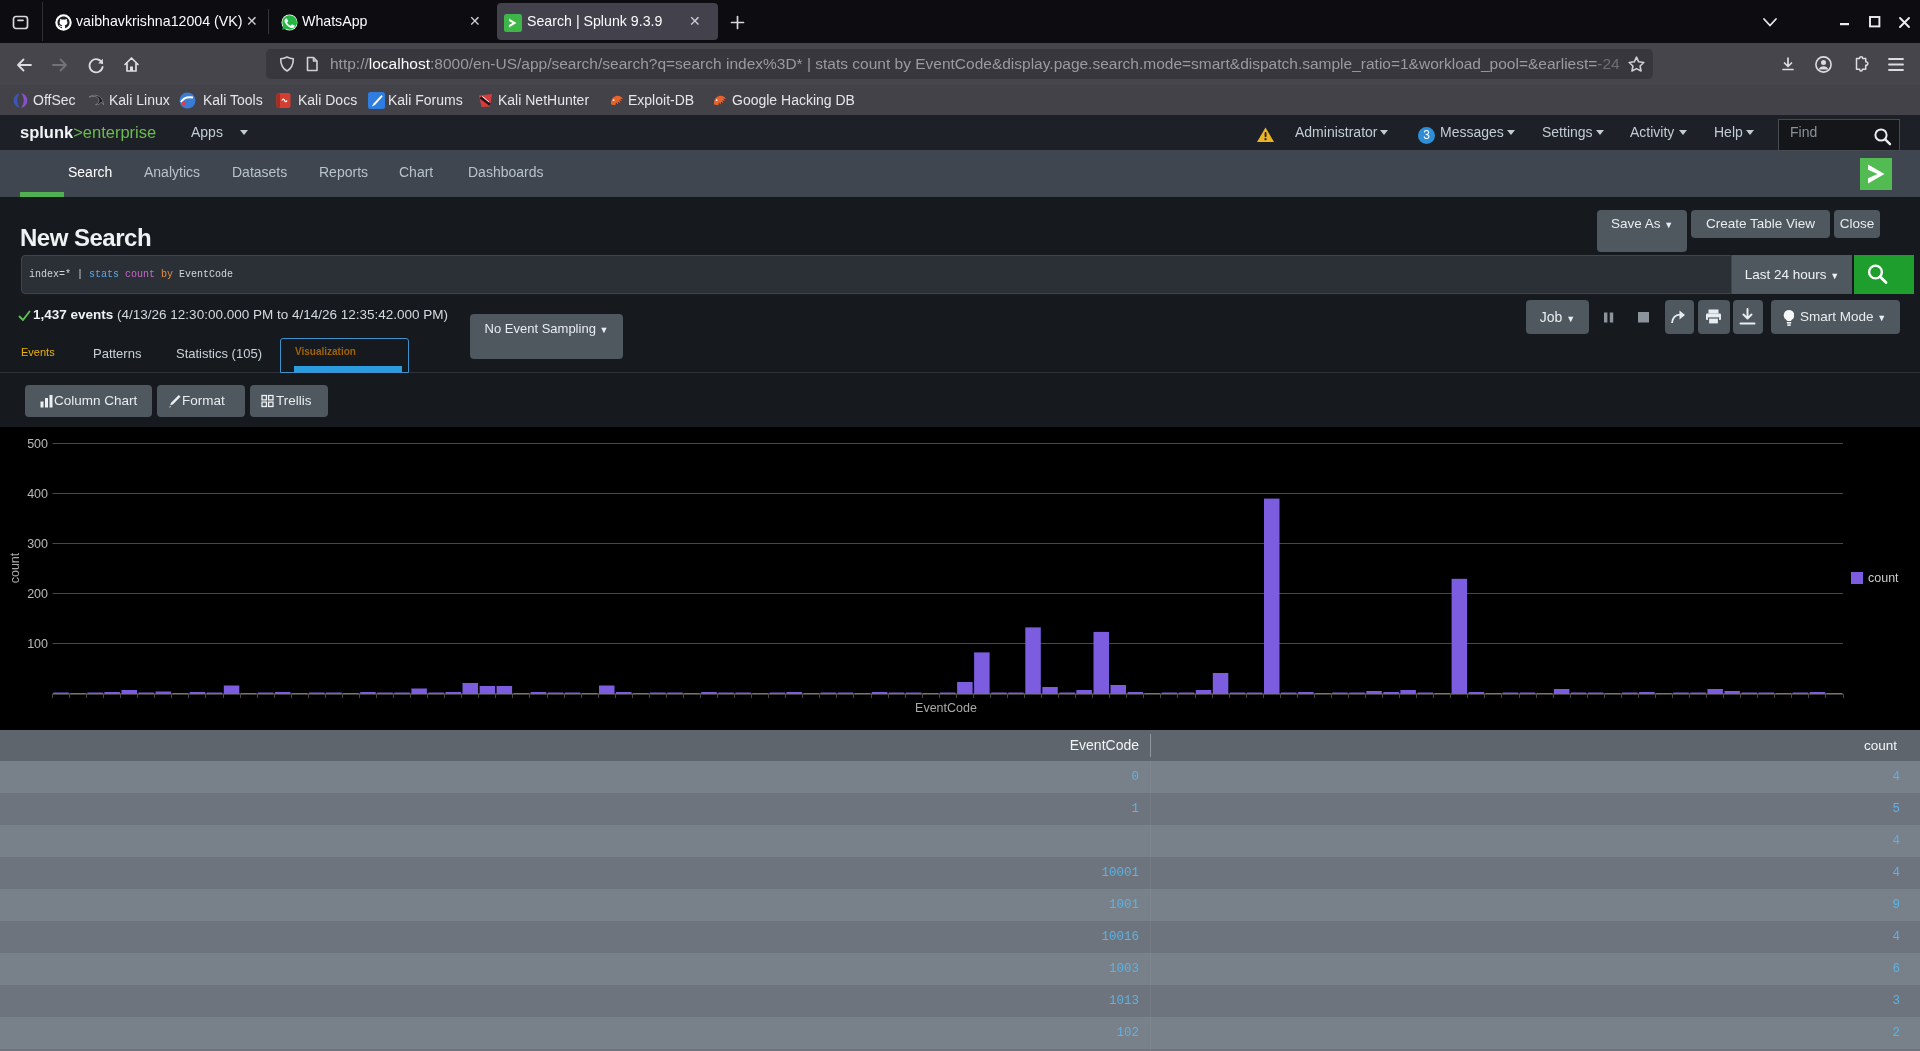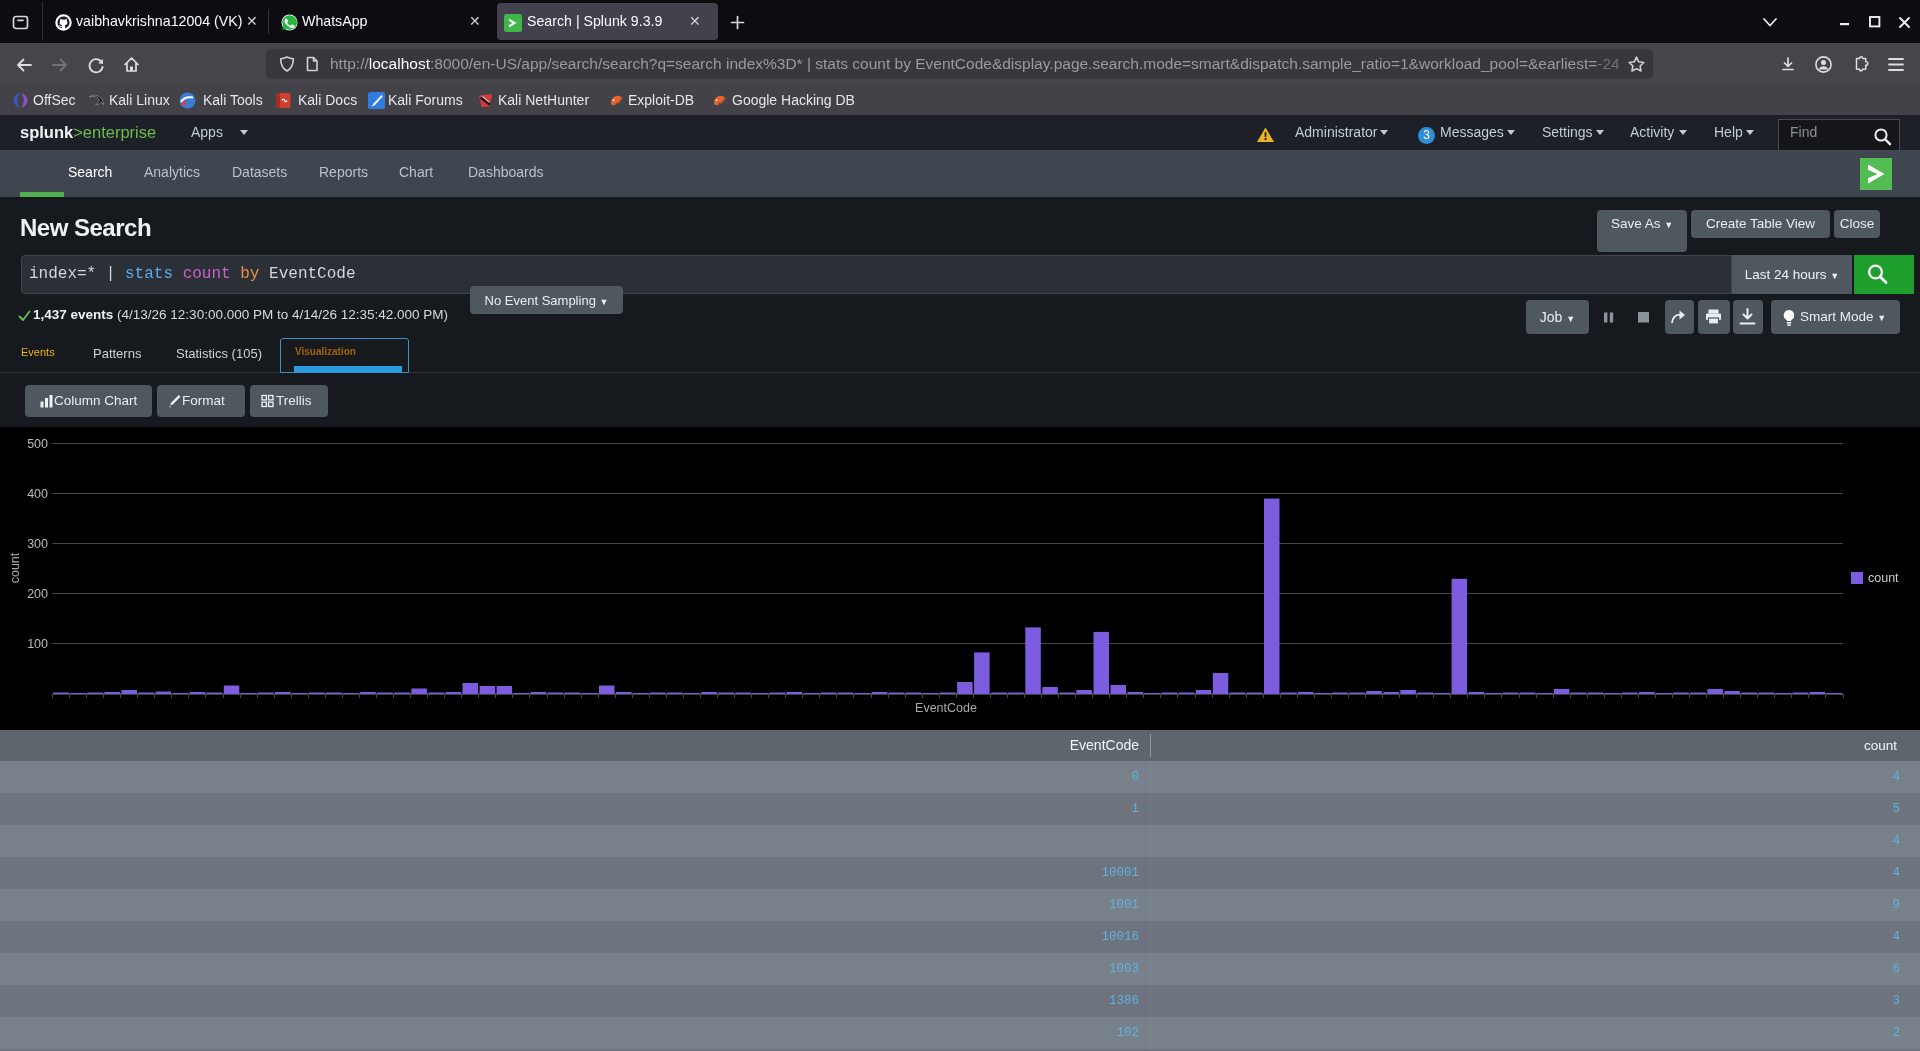--- a/index.html
+++ b/index.html
@@ -74,32 +74,32 @@
 <span class="hdrtxt" style="left:1790px;color:#8a9298">Find</span>
 
 <span class="navtxt" style="left:20px;color:#fff">Search</span>
 <div class="abs" style="left:20px;top:192px;width:44px;height:5px;background:#50b051"></div>
 <span class="navtxt" style="left:96px">Analytics</span>
 <span class="navtxt" style="left:184px">Datasets</span>
 <span class="navtxt" style="left:271px">Reports</span>
 <span class="navtxt" style="left:351px">Chart</span>
 <span class="navtxt" style="left:420px">Dashboards</span>
 
-<div class="abs" style="left:20px;top:214px;color:#eef2f5;font-size:24px;font-weight:bold;letter-spacing:-0.5px">New Search</div>
+<div class="abs" style="left:20px;top:224px;color:#eef2f5;font-size:24px;font-weight:bold;letter-spacing:-0.5px">New Search</div>
 <div class="btn" style="left:1597px;top:210px;width:90px;height:42px;line-height:28px">Save As <span style="font-size:9px">▼</span></div>
 <div class="btn" style="left:1691px;top:210px;width:139px;height:28px;line-height:28px">Create Table View</div>
 <div class="btn" style="left:1834px;top:210px;width:46px;height:28px;line-height:28px">Close</div>
 
 <div class="abs" style="left:21px;top:255px;width:1711px;height:39px;background:#2b3036;border:1px solid #3f454b;border-radius:4px 0 0 4px"></div>
-<div class="abs" style="left:29px;top:255px;height:55px;line-height:39px;font-family:'Liberation Mono',monospace;font-size:16px;color:#cfd6dc">index=* | <span style="color:#5ca8e8">stats</span> <span style="color:#ca64c8">count</span> <span style="color:#e8923f">by</span> EventCode</div>
+<div class="abs" style="left:29px;top:255px;height:55px;line-height:39px;font-family:'Liberation Mono',monospace;font-size:10px;color:#cfd6dc">index=* | <span style="color:#5ca8e8">stats</span> <span style="color:#ca64c8">count</span> <span style="color:#e8923f">by</span> EventCode</div>
 <div class="abs" style="left:1732px;top:255px;width:120px;height:39px;background:#4f575f;color:#f0f3f5;font-size:13.5px;line-height:39px;text-align:center">Last 24 hours <span style="font-size:9px">▼</span></div>
 <div class="abs" style="left:1854px;top:255px;width:60px;height:39px;background:#1e9e2d"></div>
 
 <div class="abs" style="left:33px;top:304px;height:22px;line-height:22px;font-size:13.5px;color:#d3dae0"><b style="color:#eef2f5">1,437 events</b> (4/13/26 12:30:00.000 PM to 4/14/26 12:35:42.000 PM)</div>
-<div class="btn" style="left:470px;top:286px;width:153px;height:28px;line-height:29px;font-size:13px">No Event Sampling <span style="font-size:9px">▼</span></div>
+<div class="btn" style="left:470px;top:314px;width:153px;height:45px;line-height:29px;font-size:13px">No Event Sampling <span style="font-size:9px">▼</span></div>
 <div class="btn" style="left:1526px;top:300px;width:63px;height:34px;line-height:34px;font-size:14px">Job <span style="font-size:9px">▼</span></div>
 <div class="btn" style="left:1665px;top:300px;width:29px;height:34px"></div>
 <div class="btn" style="left:1698px;top:300px;width:32px;height:34px"></div>
 <div class="btn" style="left:1733px;top:300px;width:30px;height:34px"></div>
 <div class="btn" style="left:1771px;top:300px;width:129px;height:34px"></div>
 <span class="abs" style="left:1800px;top:300px;height:34px;line-height:34px;font-size:13.5px;color:#e8edf1">Smart Mode <span style="font-size:9px">▼</span></span>
 
 <div class="abs" style="left:0;top:372px;width:1920px;height:1px;background:#2e3238"></div>
 <span class="abs" style="left:21px;top:346px;font-size:11px;color:#eab308">Events</span>
 <span class="abs" style="left:93px;top:346px;font-size:13px;color:#cbd3da">Patterns</span>
@@ -375,21 +375,21 @@
     </div>
     <div class="trow rd">
       <div class="c1">10016</div>
       <div class="c2">4</div>
     </div>
     <div class="trow rl">
       <div class="c1">1003</div>
       <div class="c2">6</div>
     </div>
     <div class="trow rd">
-      <div class="c1">1386</div>
+      <div class="c1">1013</div>
       <div class="c2">3</div>
     </div>
     <div class="trow rl">
       <div class="c1">102</div>
       <div class="c2">2</div>
     </div>
     <div class="trow rd">
       <div class="c1">1033</div>
       <div class="c2">3</div>
     </div>

